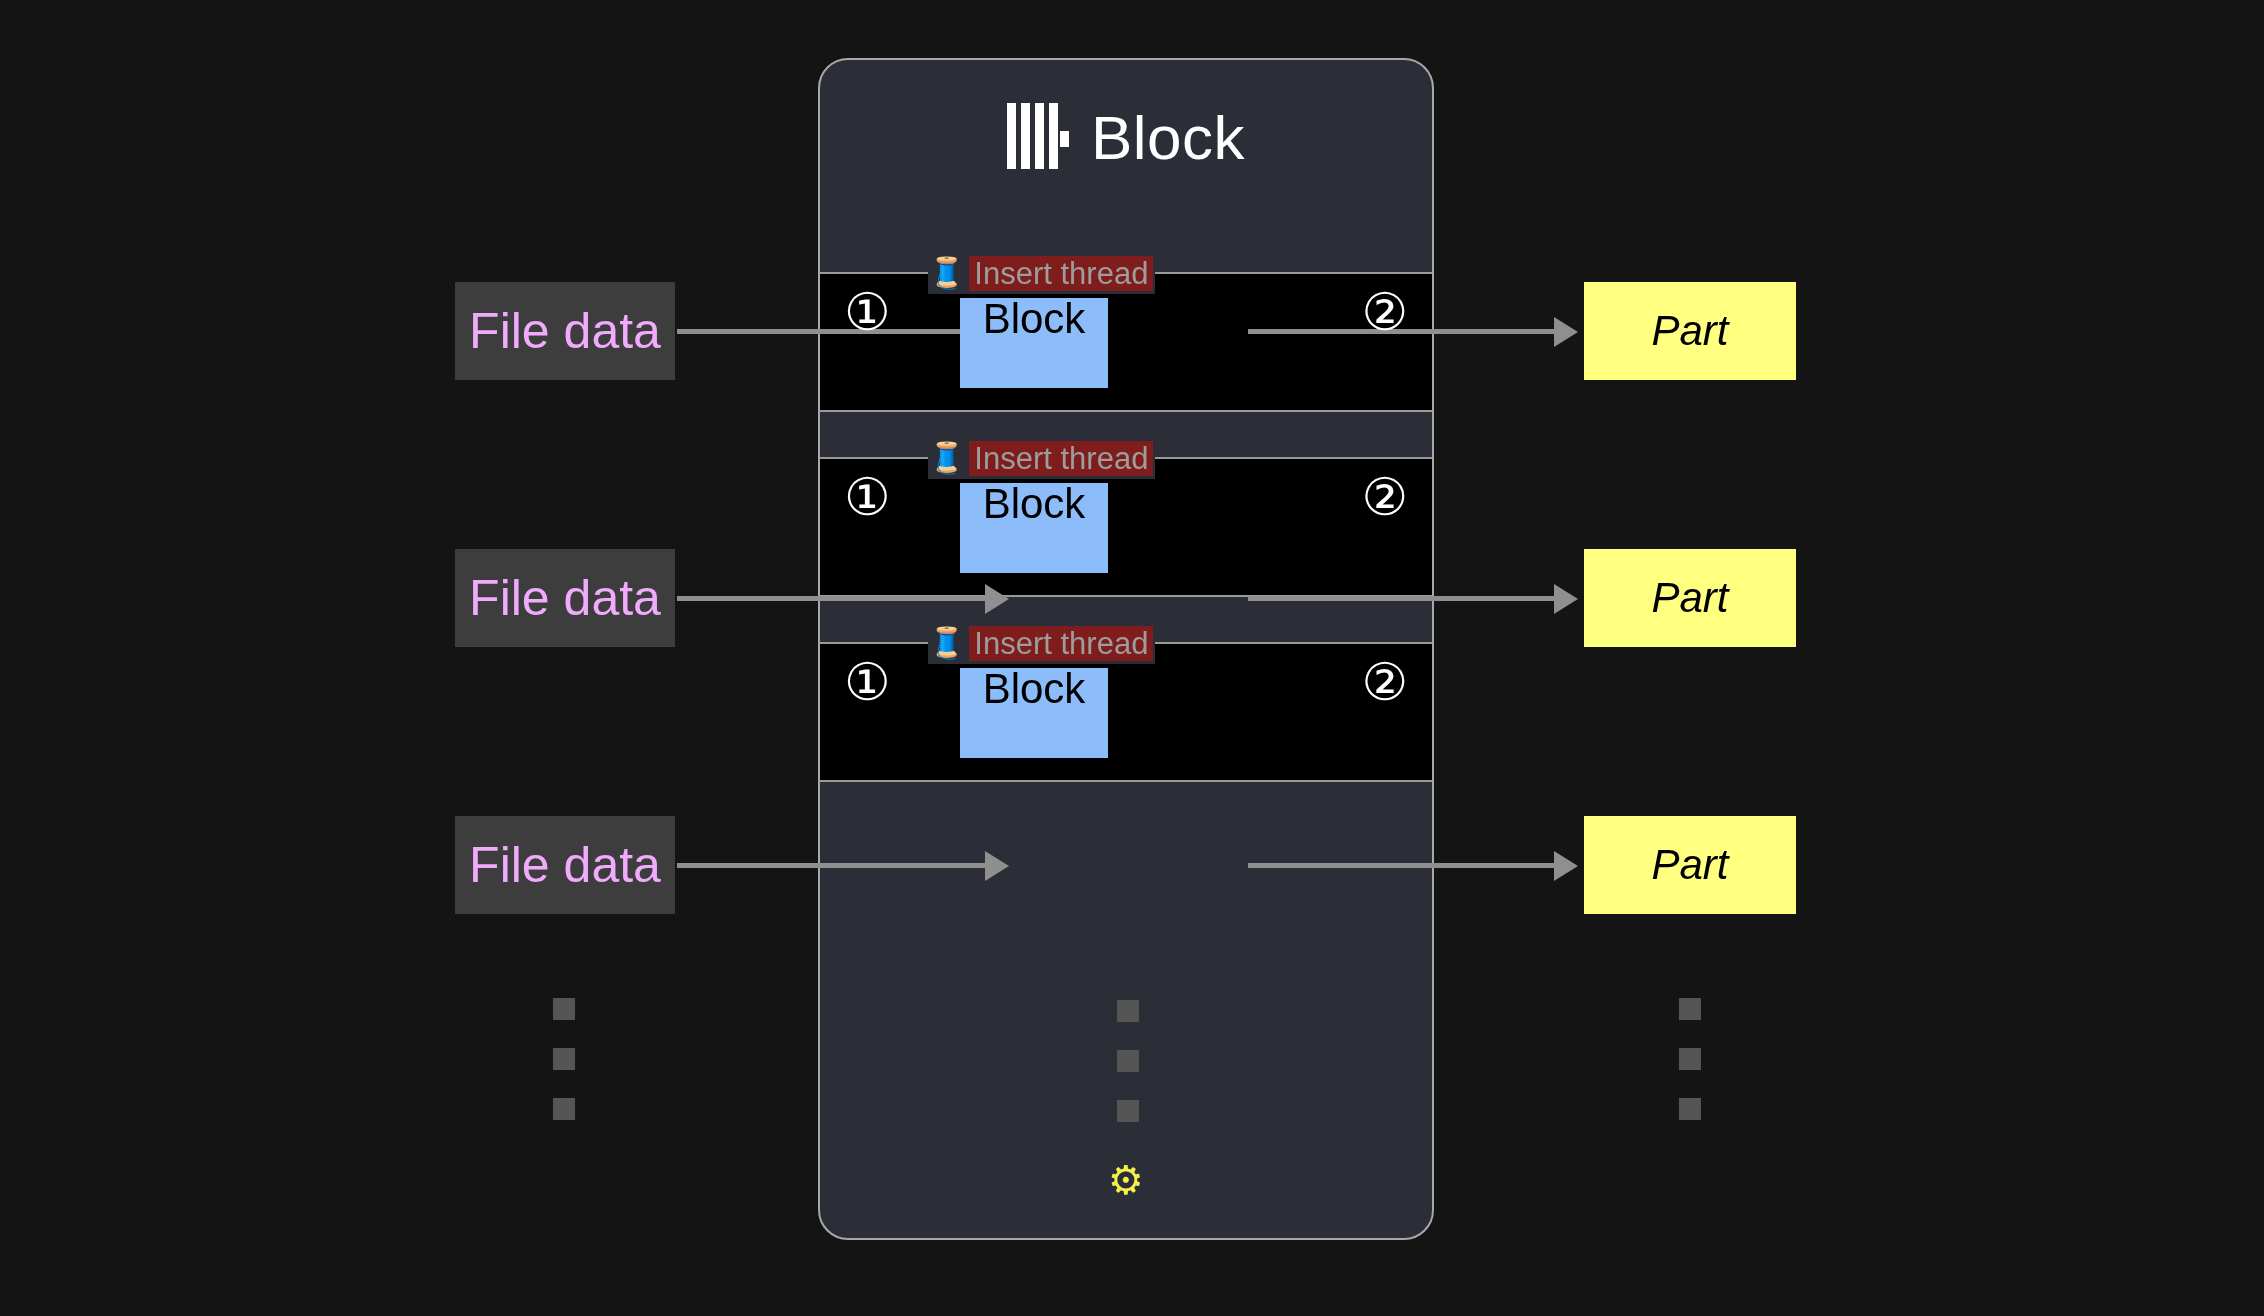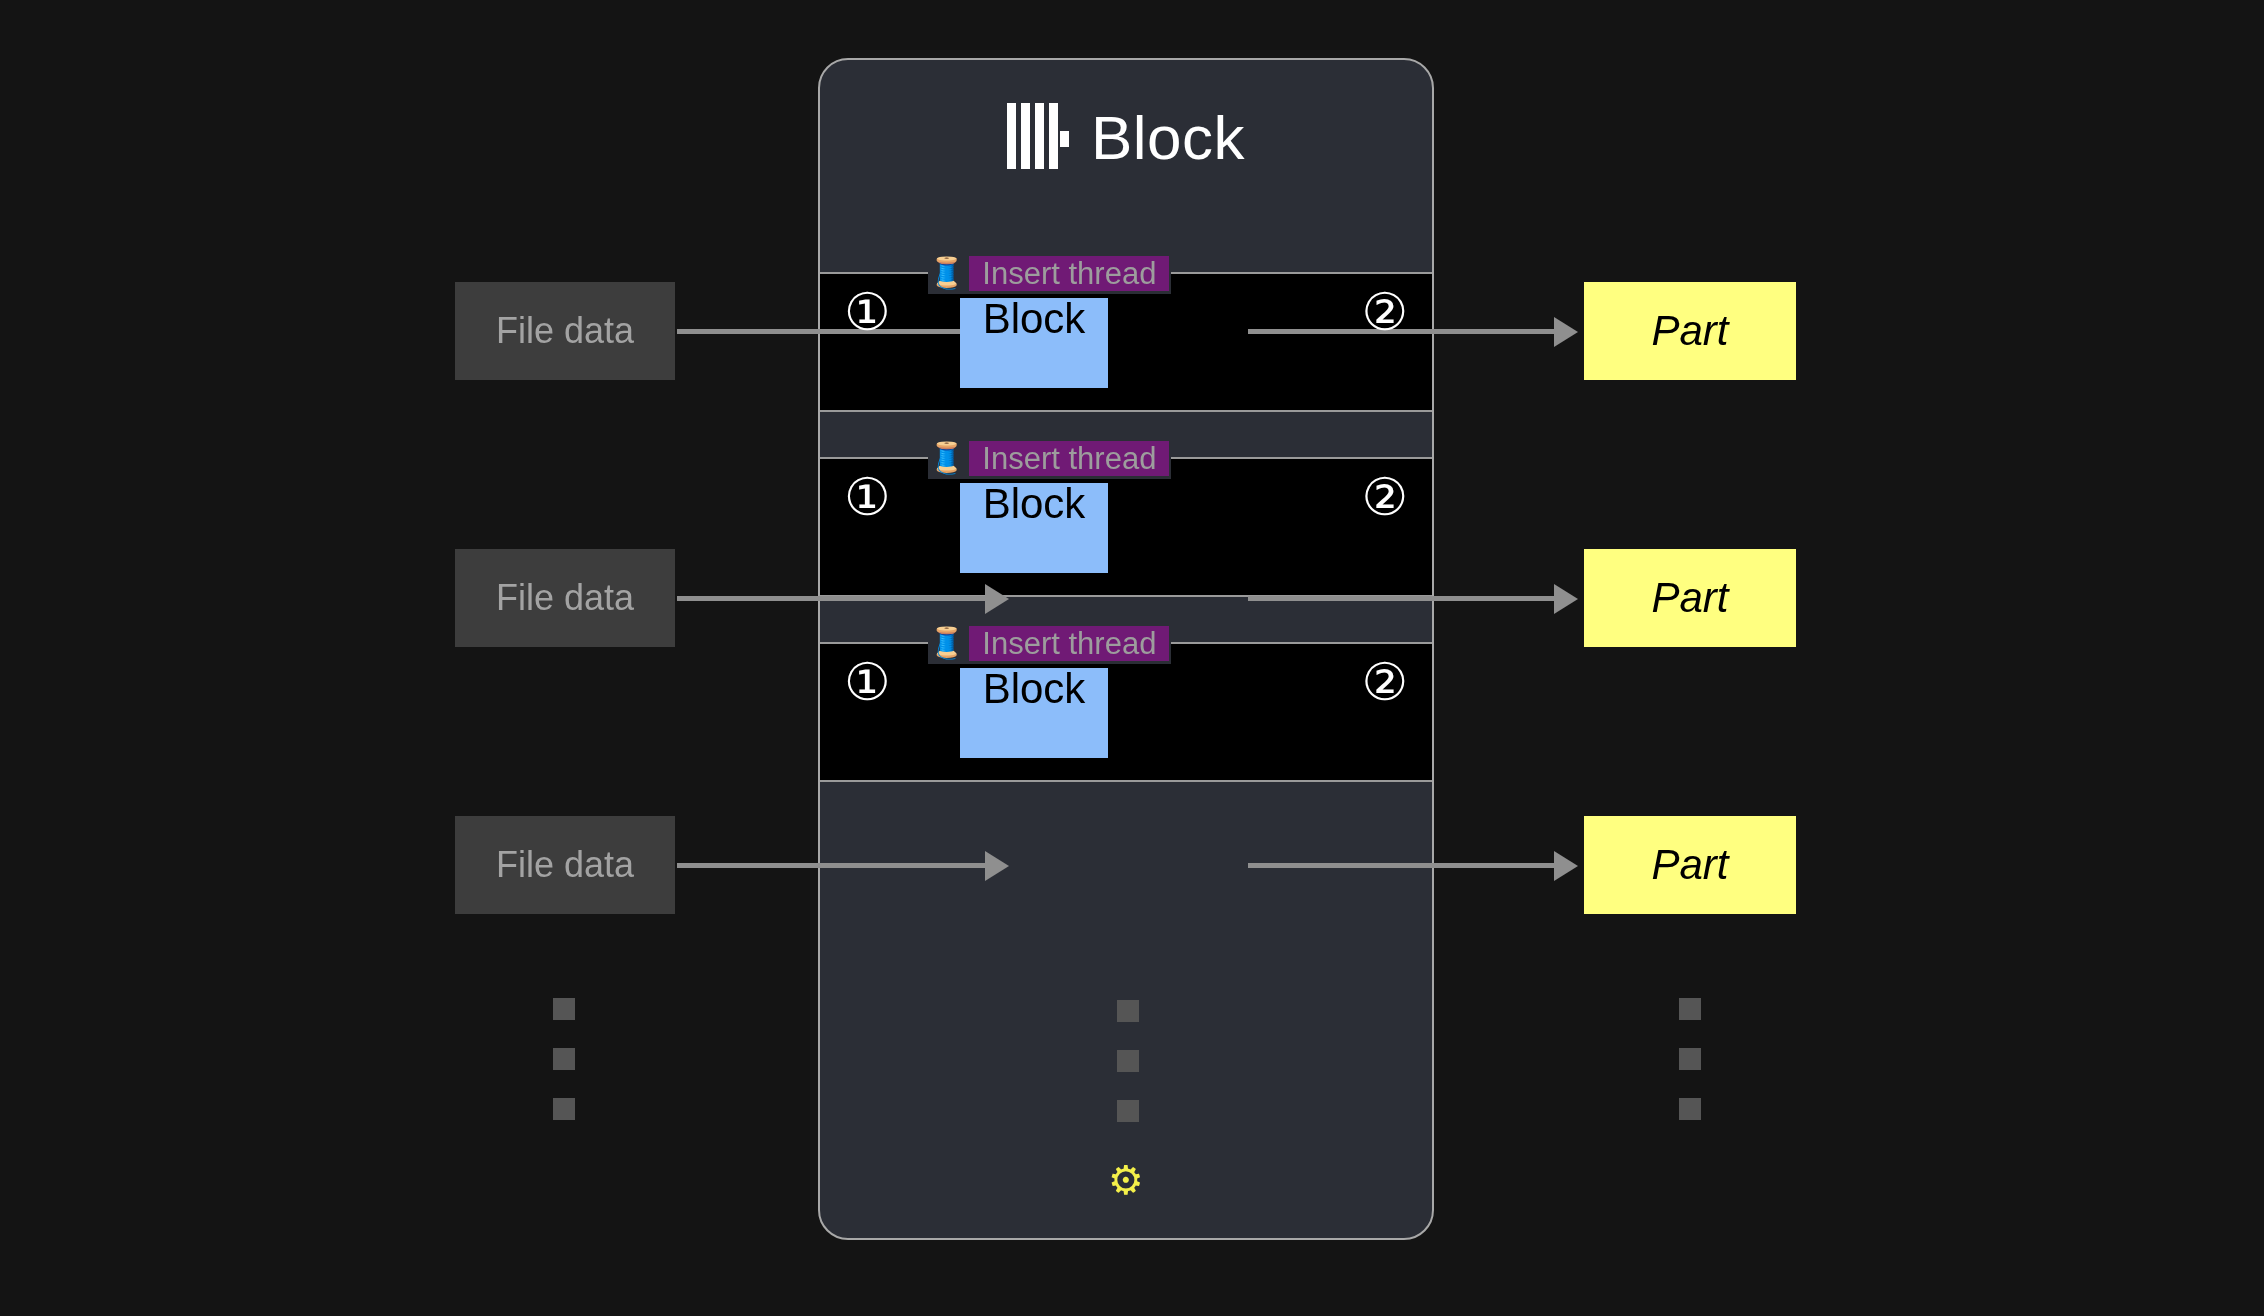--- a/index.html
+++ b/index.html
@@ -89,22 +89,22 @@
   .thread-emoji {
     font-size: 30px;
     line-height: 1;
     background: transparent;
   }
   .thread-text {
     color: #9d9d9d;
     font-size: 31px;
     line-height: 1;
     white-space: nowrap;
-    background: #701a75;
-    padding: 2px 13px;
+    background: #7f1d1d;
+    padding: 2px 5px;
   }
 
   
   .block-box {
     position: absolute;
     left: 140px;
     top: 24px;
     width: 148px;
     height: 90px;
     background: #8cbdfa;
@@ -153,22 +153,22 @@
     position: absolute;
     width: 220px;
     height: 98px;
     background: #3d3d3d;
     display: flex;
     align-items: center;
     justify-content: center;
     z-index: 3;
   }
   .file-box span {
-    color: #a3a3a3;
-    font-size: 36px;
+    color: #f0abfc;
+    font-size: 50px;
     line-height: 1;
   }
 
   .part-box {
     position: absolute;
     width: 212px;
     height: 98px;
     background: #ffff80;
     display: flex;
     align-items: center;

